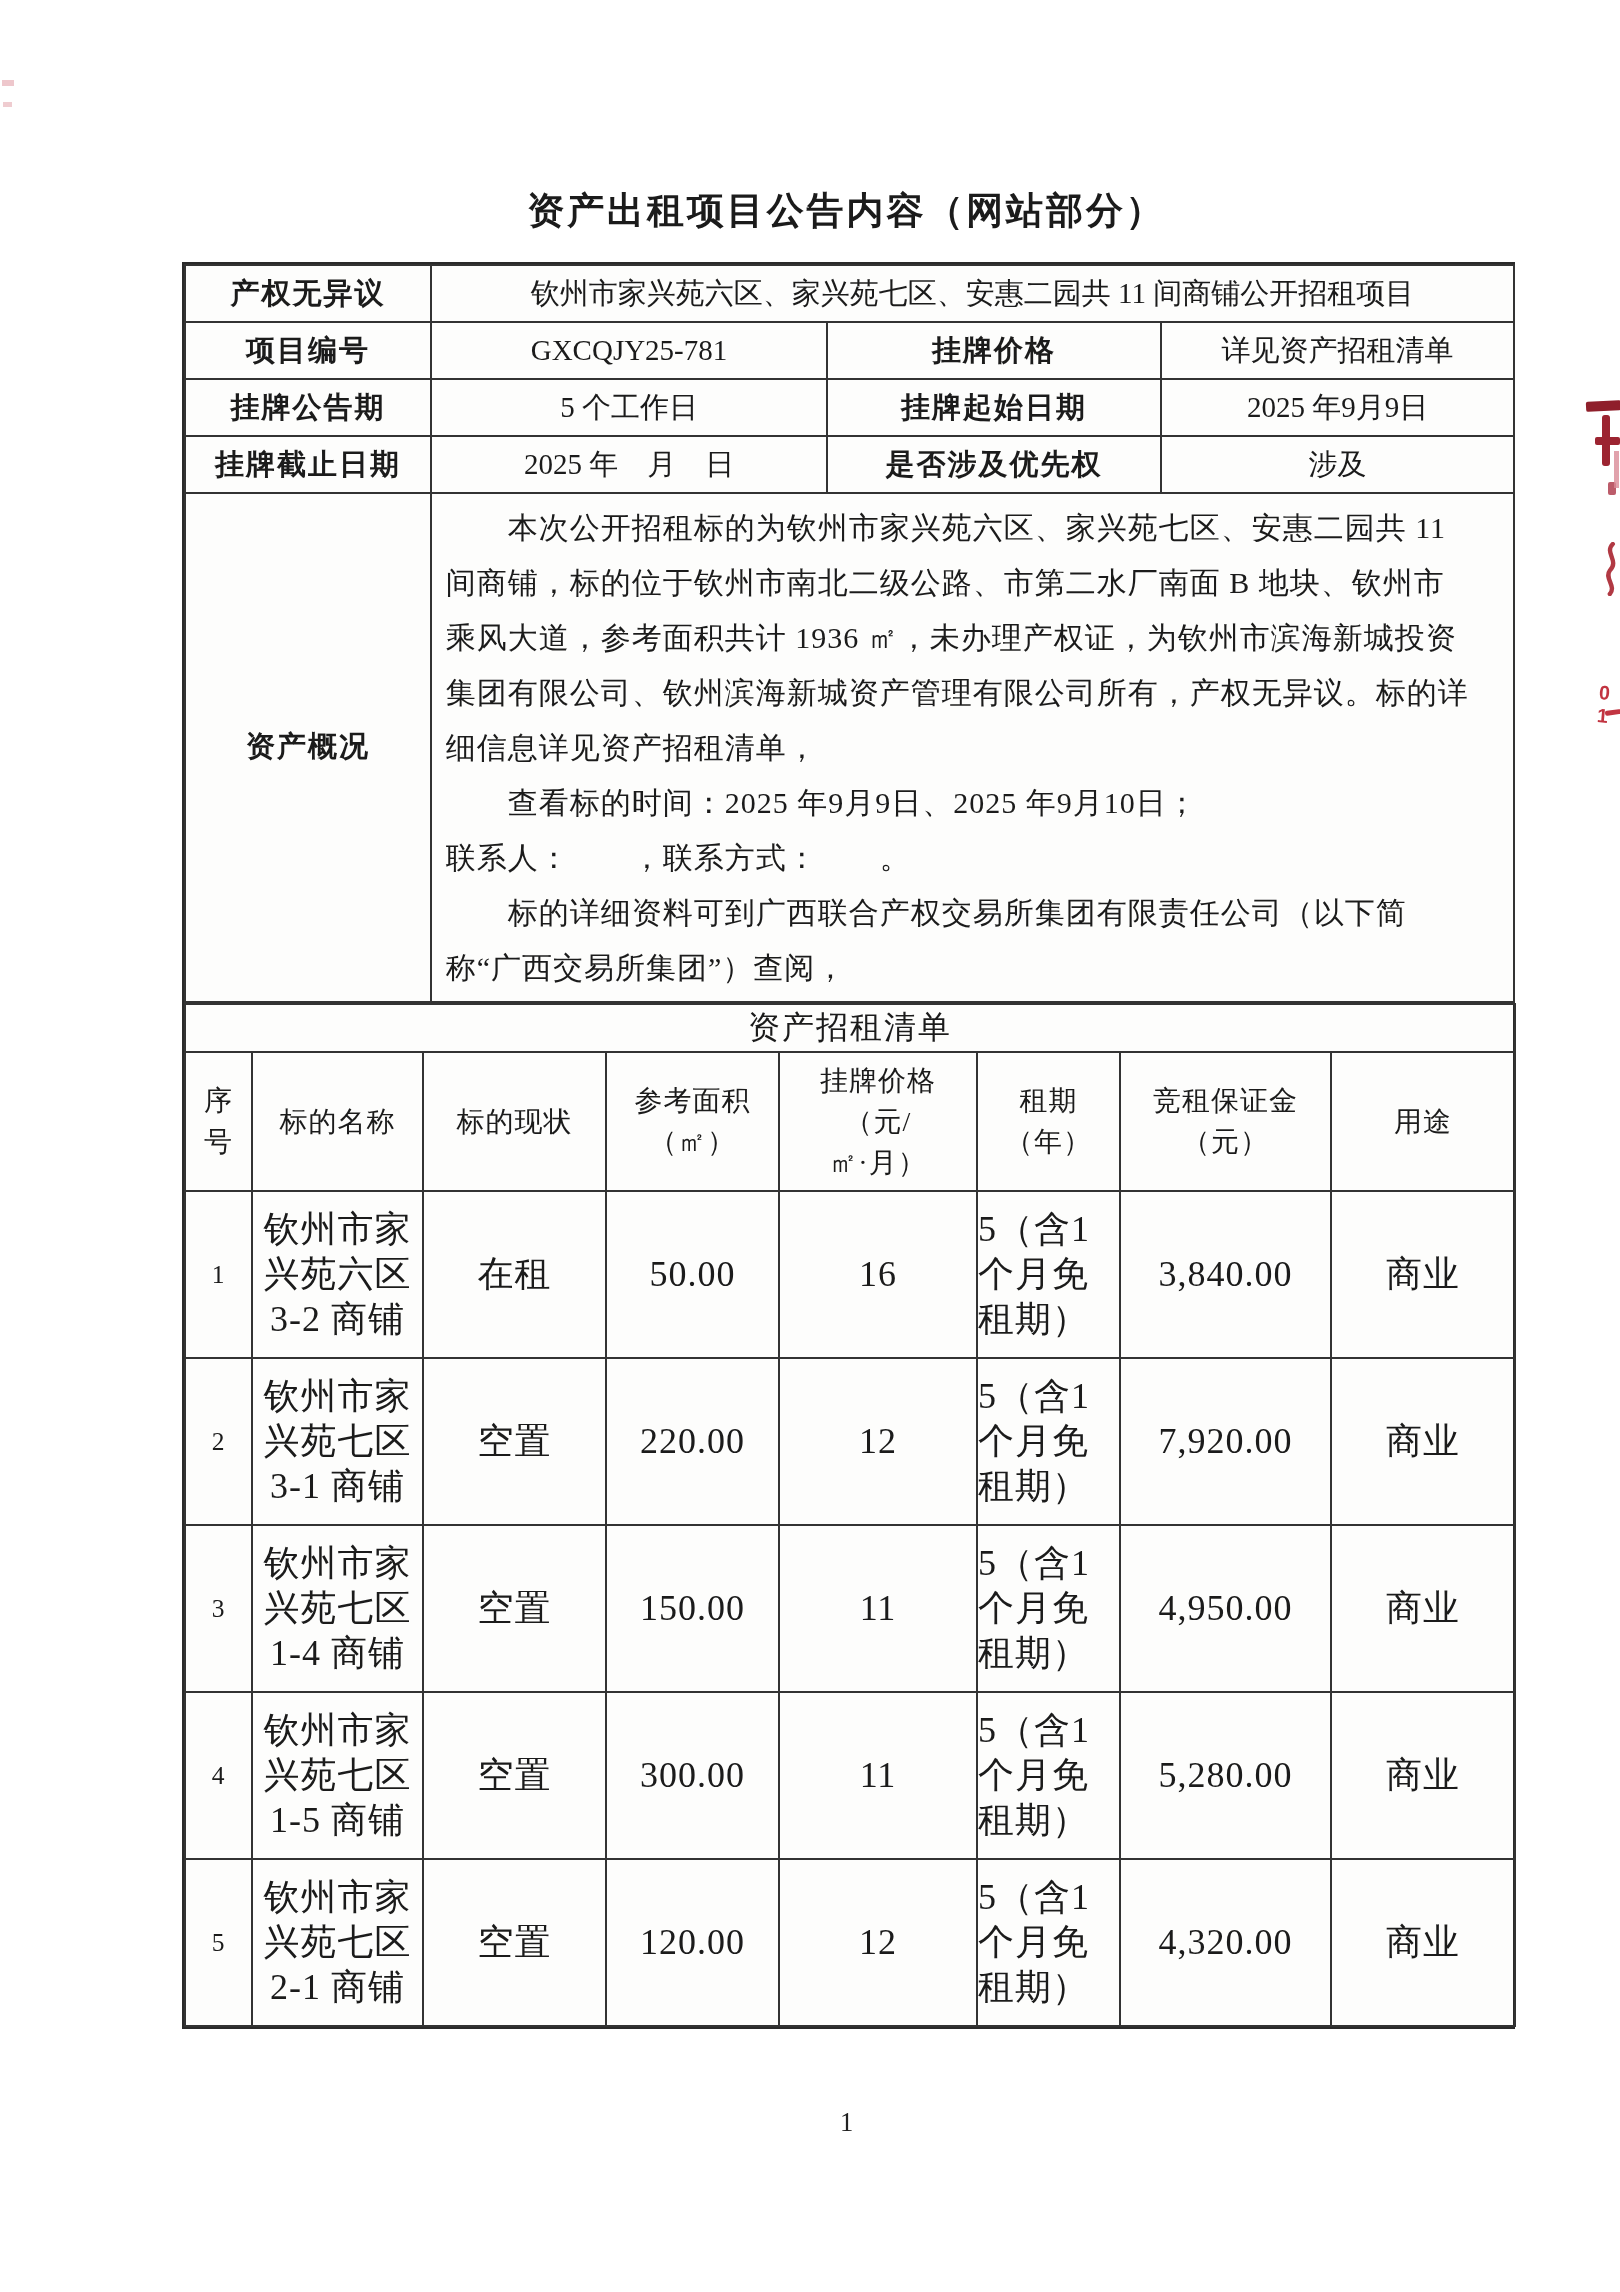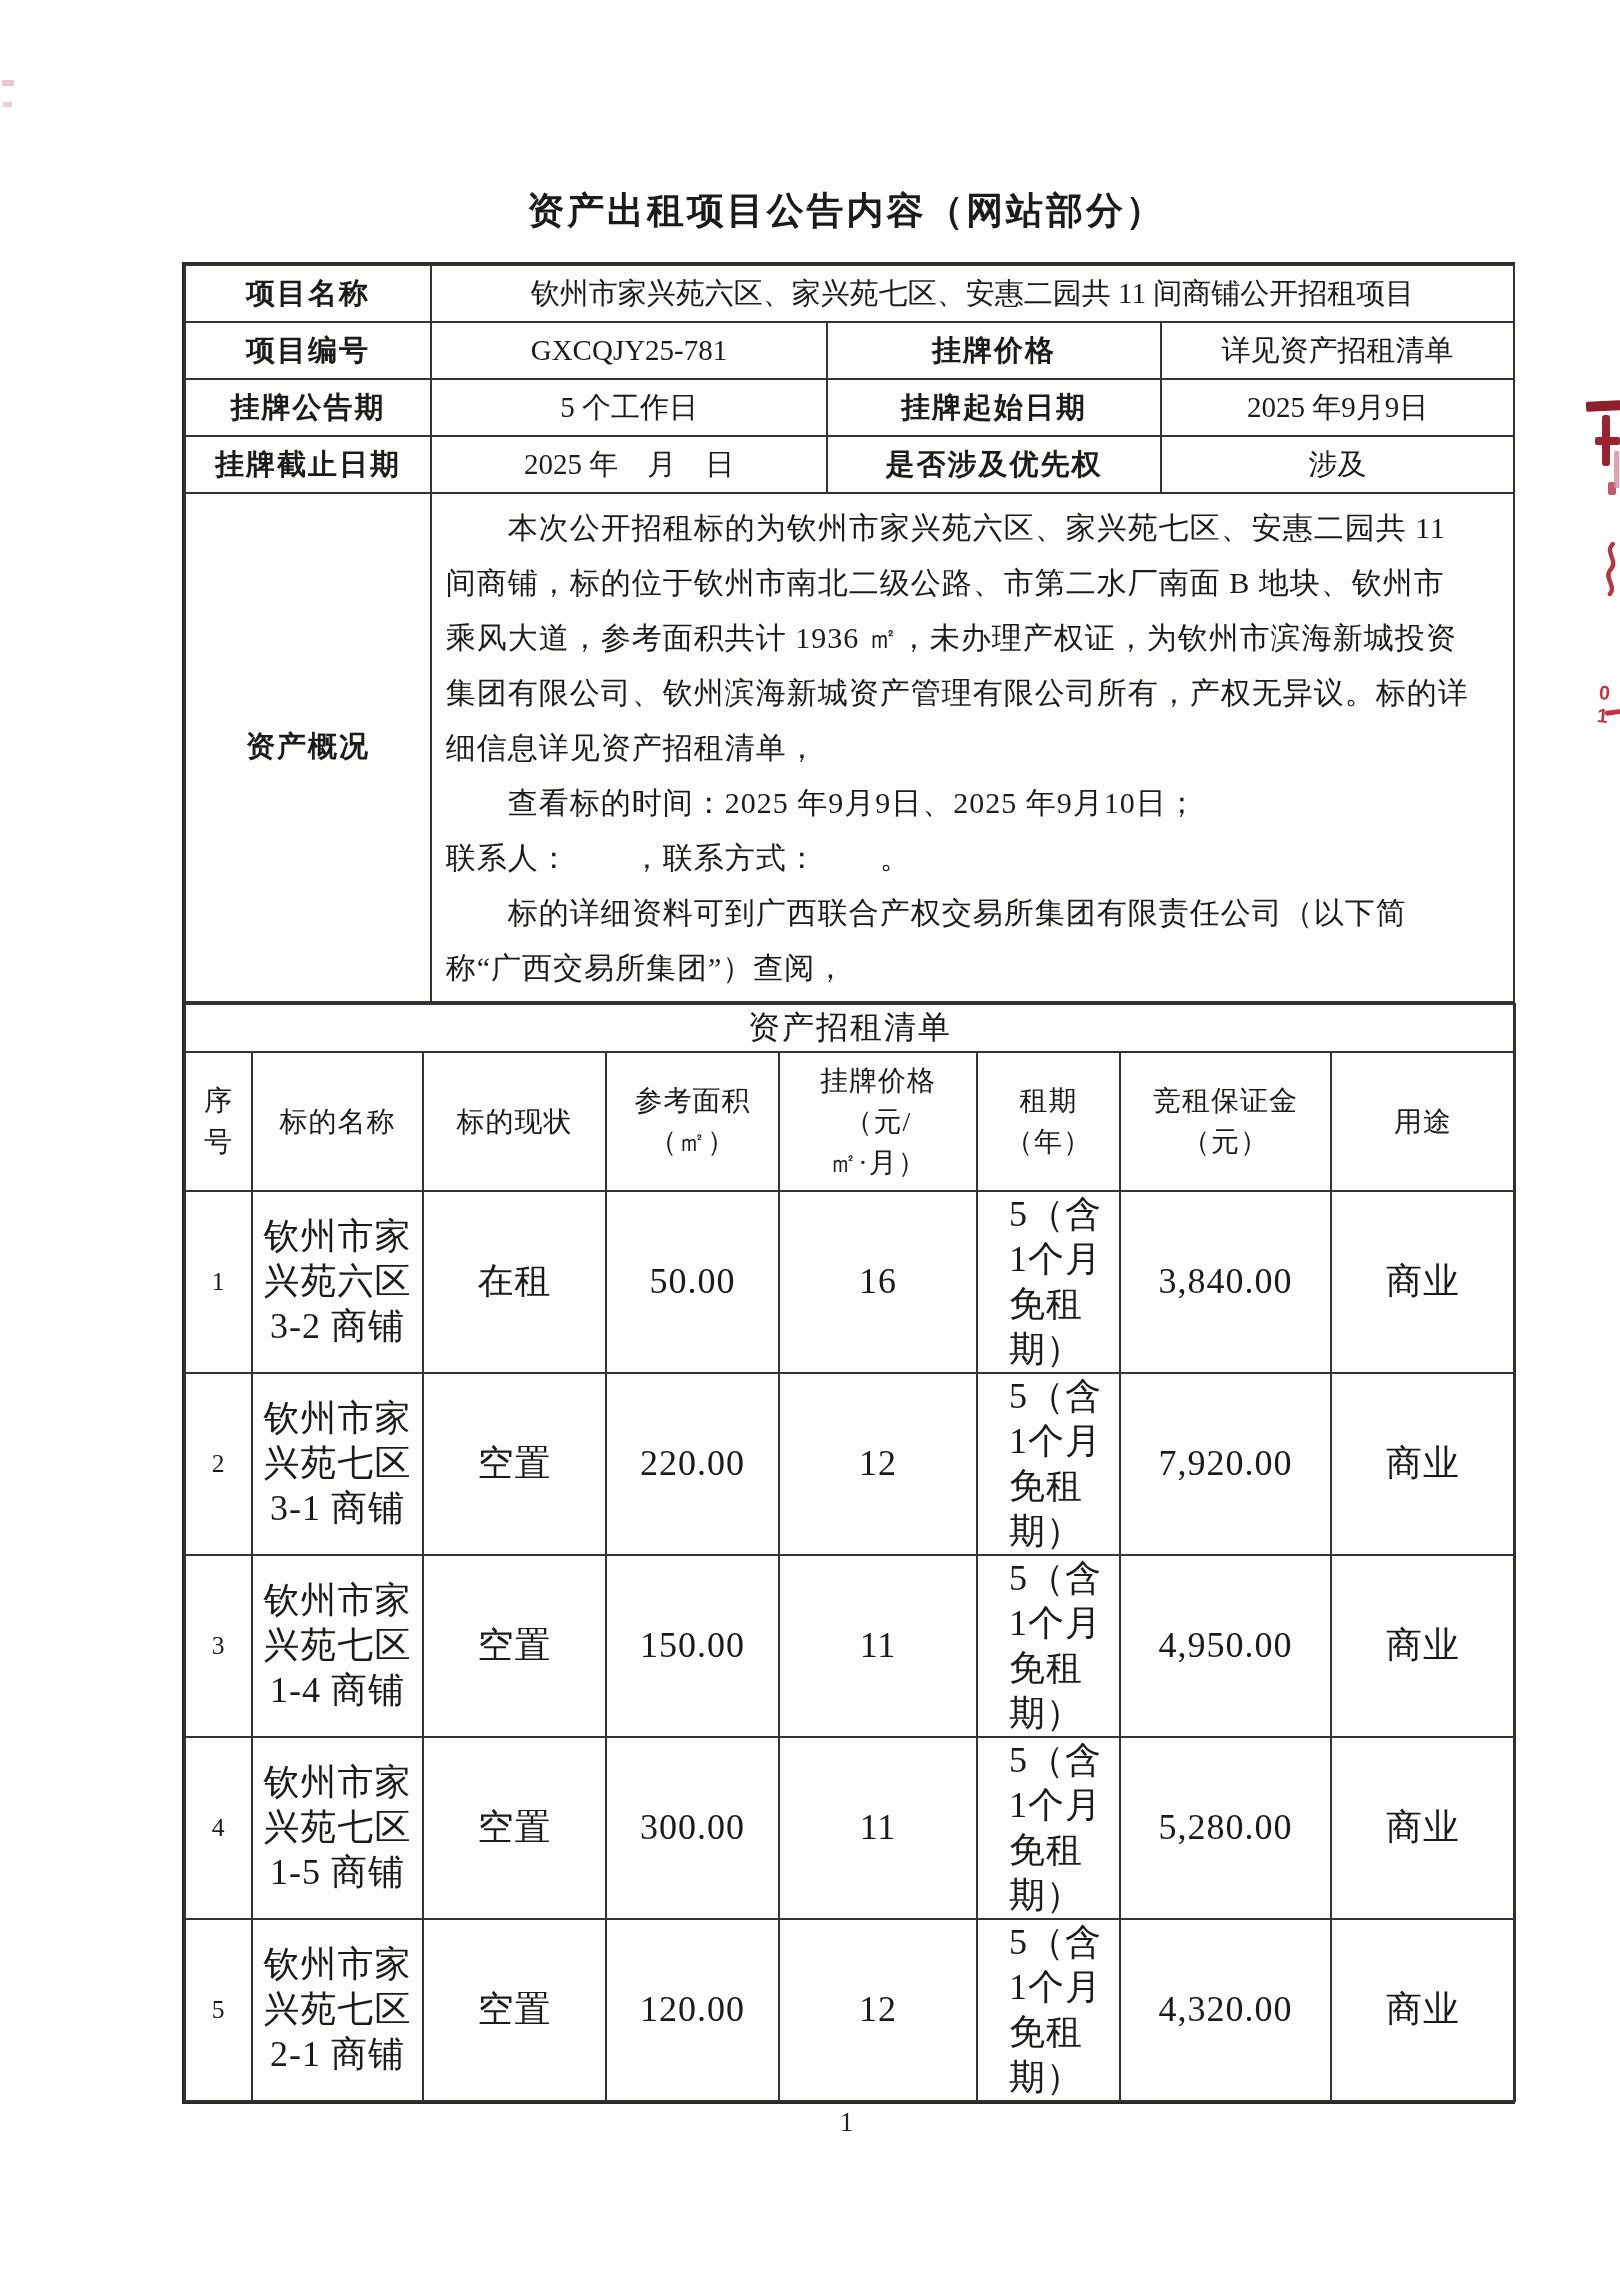--- a/index.html
+++ b/index.html
@@ -79,21 +79,21 @@
     height:165px;
     font-size:36px;
     line-height:45px;
     text-align:center;
     vertical-align:middle;
     border-top-width:2.9px;
     padding:0 9.8px;
     letter-spacing:1px;
   }
   .listing td.no-cell{font-size:25.5px;}
-  .listing td.term-cell{text-align:left;padding-left:31px;padding-right:3.9px;}
+  .listing td.term-cell{text-align:left;padding-left:0;padding-right:3.9px;}
   .page-number{
     position:absolute;
     left:182px;top:2107px;width:1329px;
     text-align:center;
     font-size:26.5px;
     color:#222;
   }
   
   .stamp{position:absolute;}
   .stamp-bar{left:1586px;top:401px;width:35px;height:9.8px;background:#8f1f2b;transform:rotate(-3deg);border-radius:2px;}
@@ -125,21 +125,21 @@
 
     <table class="info">
       <colgroup>
           <col style="width:246px">
           <col style="width:396px">
           <col style="width:334px">
           <col style="width:353px">
         </colgroup>
       <tbody>
         <tr>
-          <td class="lbl">项目名称</td>
+          <td class="lbl">产权无异议</td>
           <td colspan="3">钦州市家兴苑六区、家兴苑七区、安惠二园共 11 间商铺公开招租项目</td>
         </tr>
         <tr>
           <td class="lbl">项目编号</td>
           <td>GXCQJY25-781</td>
           <td class="lbl">挂牌价格</td>
           <td>详见资产招租清单</td>
         </tr>
         <tr>
           <td class="lbl">挂牌公告期</td>

